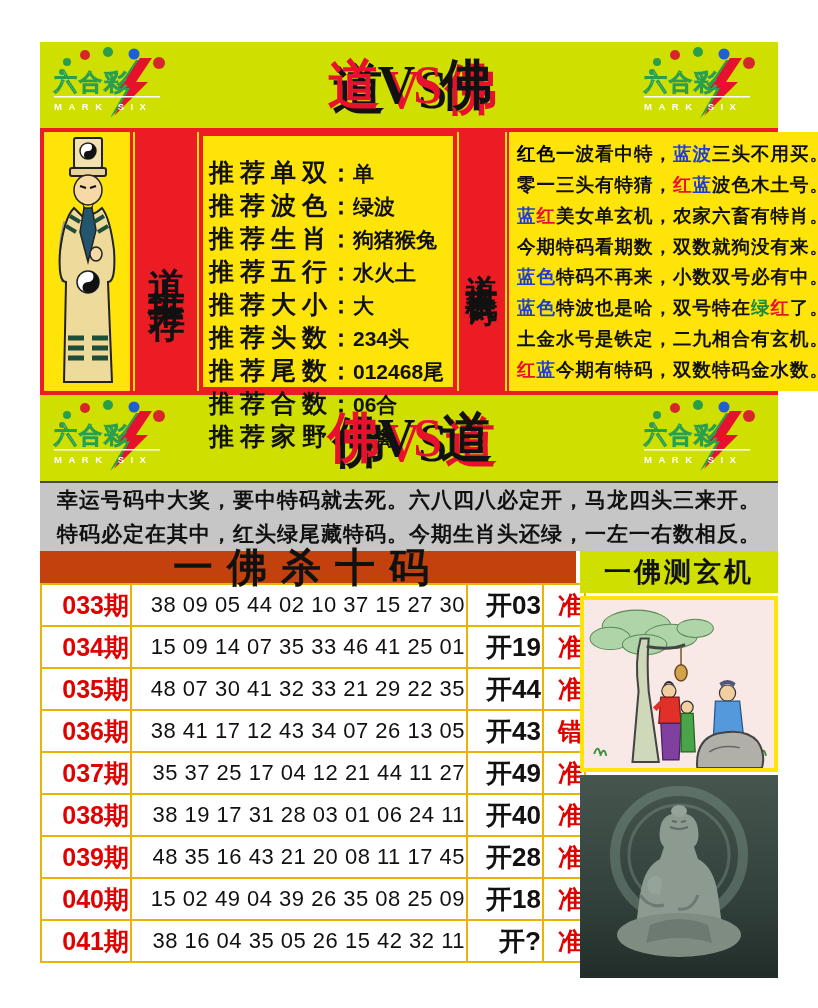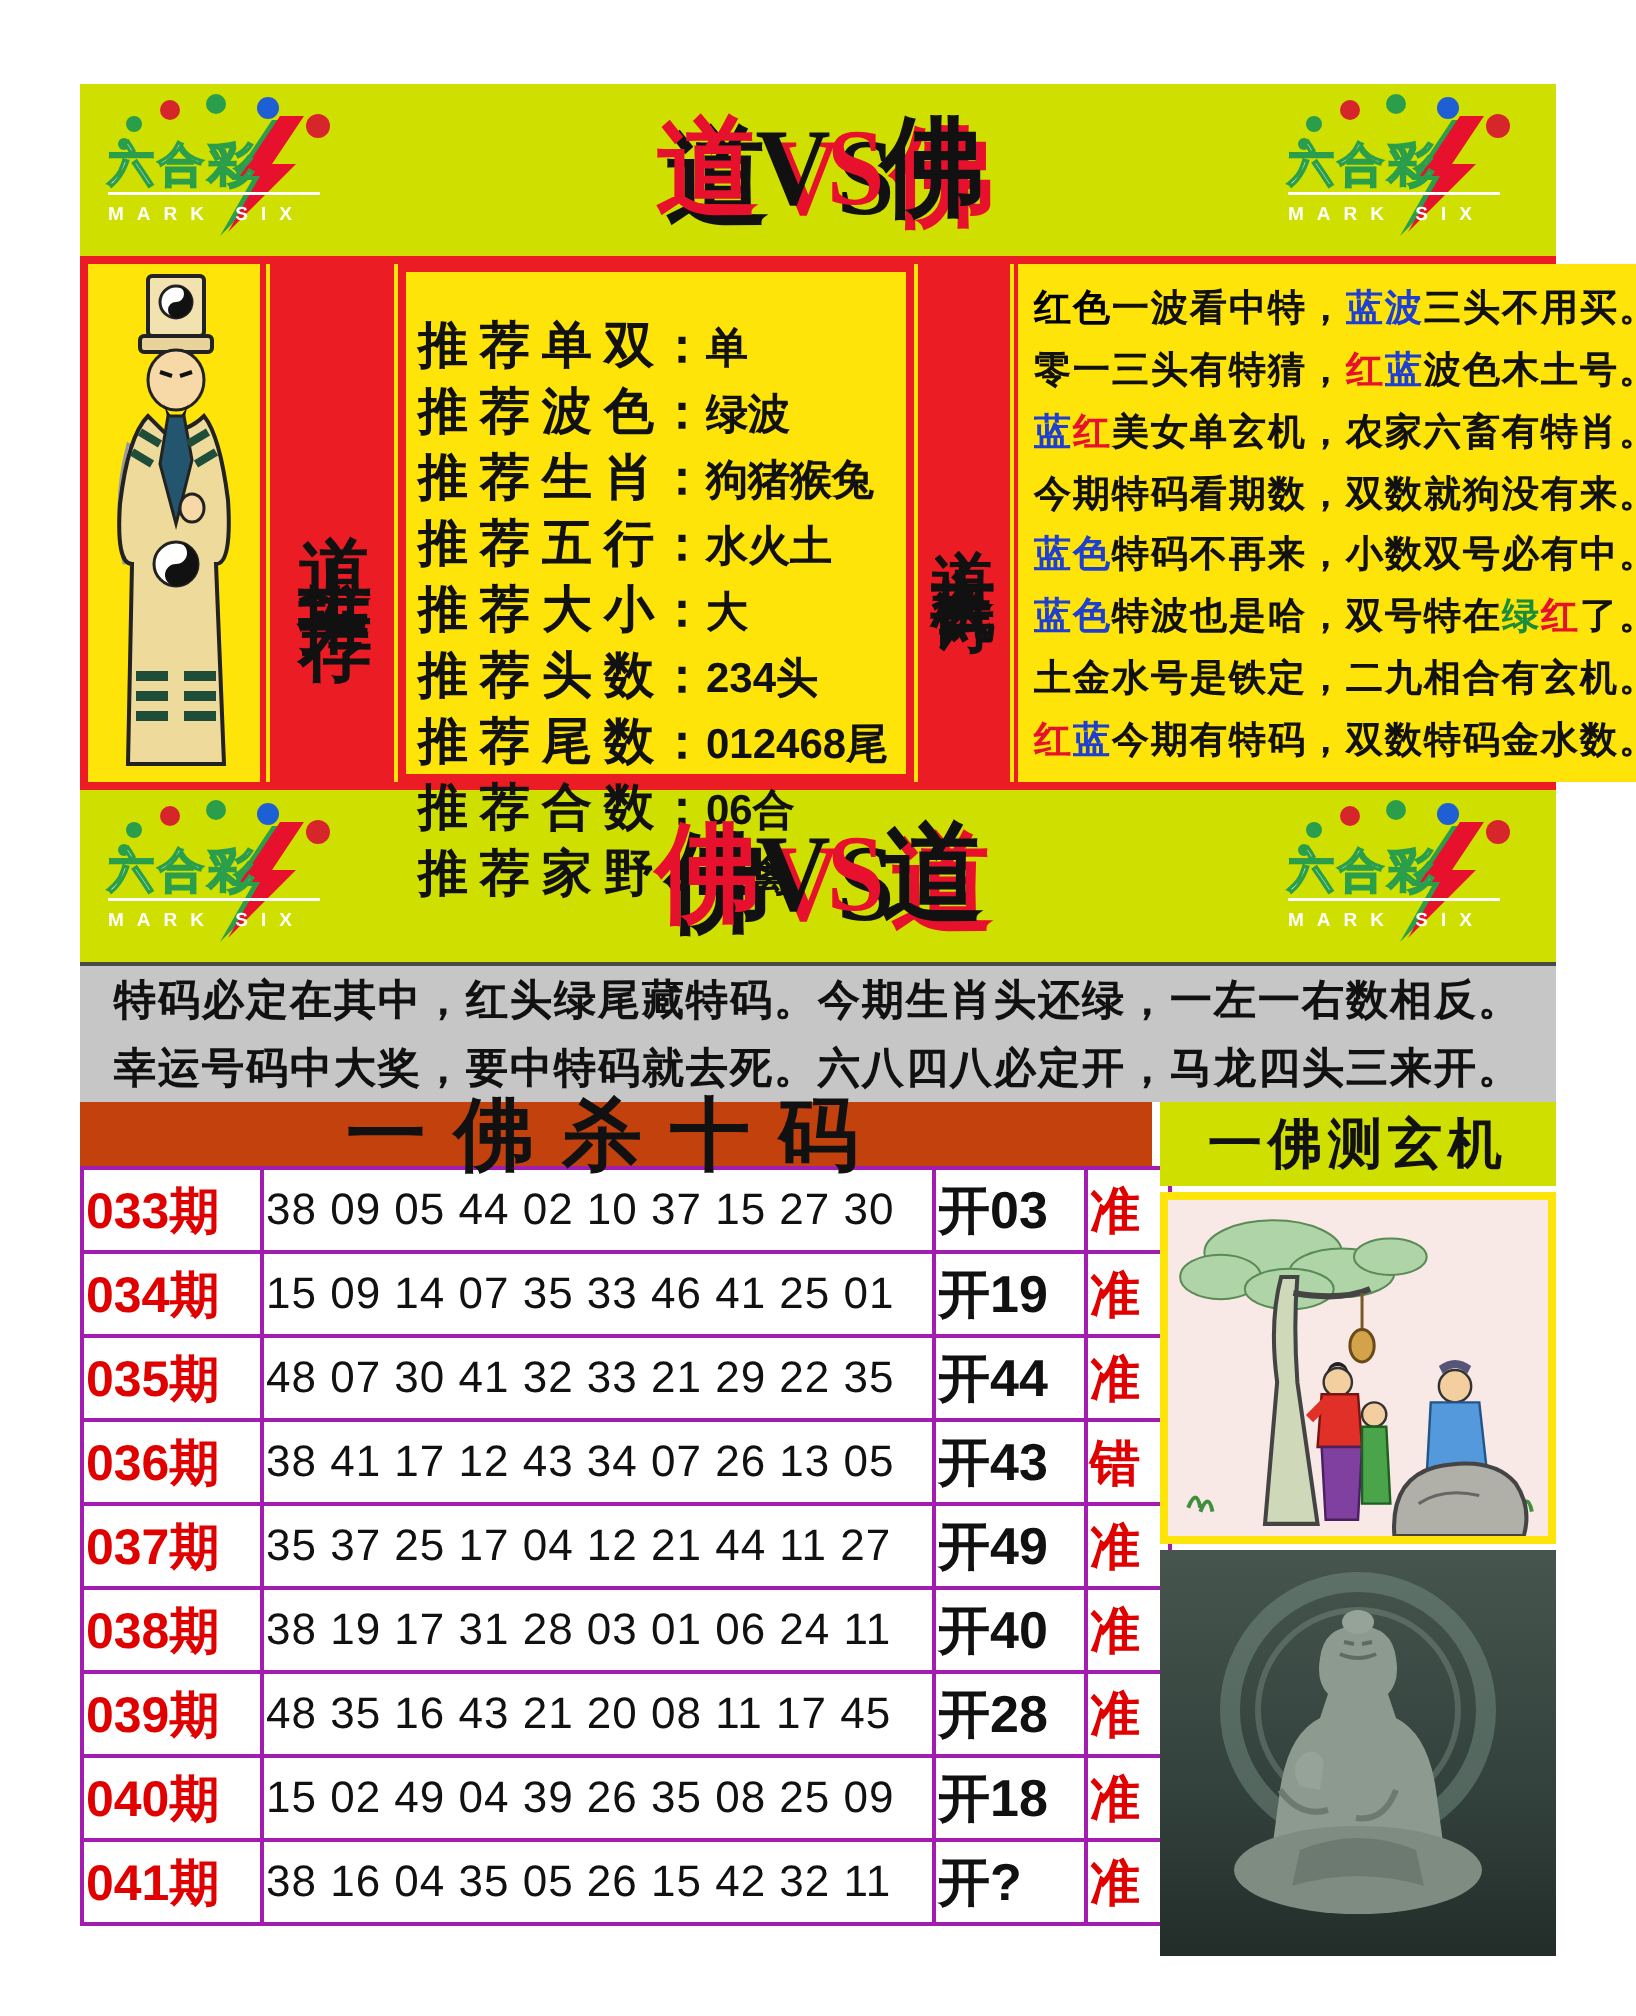--- a/index.html
+++ b/index.html
@@ -40,21 +40,21 @@
   .gray-section{height:70px;background:#c6c6c6;border-top:2px solid #4a4a4a;box-sizing:border-box;
                 display:flex;flex-direction:column;justify-content:space-around;align-items:center;}
   .gray-line{font-size:21px;color:#111;letter-spacing:1px;font-weight:bold;white-space:nowrap;}
 
   
   .bottom{height:430px;display:flex;margin-top:0;}
   .left-table{width:536px;flex:none;}
   .kill-header{height:32px;background:#c2410c;display:flex;align-items:center;justify-content:center;}
   .kill-title{font-size:40px;font-weight:bold;color:#111;letter-spacing:14px;}
   table.kill{border-collapse:collapse;width:100%;table-layout:fixed;background:#fff;}
-  table.kill td{border:2px solid #a21caf;height:38px;text-align:left;vertical-align:middle;overflow:hidden;}
+  table.kill td{border:2px solid #eab308;height:38px;text-align:right;vertical-align:middle;overflow:hidden;}
   td.c-period{width:86px;color:#e00000;font-family:"Liberation Sans","DejaVu Sans",sans-serif;font-weight:bold;font-size:25px;}
   td.c-nums{width:332px;font-family:"Liberation Sans","DejaVu Sans",sans-serif;font-size:22px;color:#111;letter-spacing:0.5px;}
   td.c-open{width:72px;font-size:26px;font-weight:bold;color:#111;font-family:"Liberation Sans","DejaVu Sans",sans-serif;}
   td.c-verdict{width:38px;color:#e00000;font-size:25px;font-weight:bold;}
 
   .right-col{width:198px;margin-left:4px;flex:none;display:flex;flex-direction:column;}
   .right-header{height:42px;background:#cfe000;display:flex;align-items:center;justify-content:center;flex:none;}
   .right-title{font-size:27px;color:#111;letter-spacing:3px;font-weight:bold;}
   .tree-box{height:176px;flex:none;margin-top:3px;background:#ffe40a;padding:4px;box-sizing:border-box;}
   .tree-box svg{display:block;width:100%;height:100%;}
@@ -248,23 +248,23 @@
       <polygon points="84,14 64,44 74,44 58,72 92,38 80,38 96,14" fill="#2a9e4a"></polygon>
       <polygon points="88,12 68,42 78,42 62,70 96,36 84,36 100,12" fill="#e8112d"></polygon>
       <text x="2" y="44" font-size="23" font-weight="bold" fill="#ffffff" stroke="#2a9e4a" stroke-width="0.8" letter-spacing="2">六合彩</text>
       <rect x="2" y="50" width="106" height="1.5" fill="#ffffff"></rect>
       <text x="2" y="64" font-size="9.5" font-weight="bold" fill="#ffffff" letter-spacing="6.5" font-family="Liberation Sans, sans-serif">MARK SIX</text>
     </svg>
   </div>
 
   <div class="gray-section">
 
+      <div class="gray-line">幸运号码中大奖，要中特码就去死。六八四八必定开，马龙四头三来开。</div>
+
       <div class="gray-line">特码必定在其中，红头绿尾藏特码。今期生肖头还绿，一左一右数相反。</div>
-
-      <div class="gray-line">幸运号码中大奖，要中特码就去死。六八四八必定开，马龙四头三来开。</div>
 
   </div>
 
   <div class="bottom">
     <div class="left-table">
       <div class="kill-header">
         <span class="kill-title">一佛杀十码</span>
       </div>
       <table class="kill">
         <tbody>

